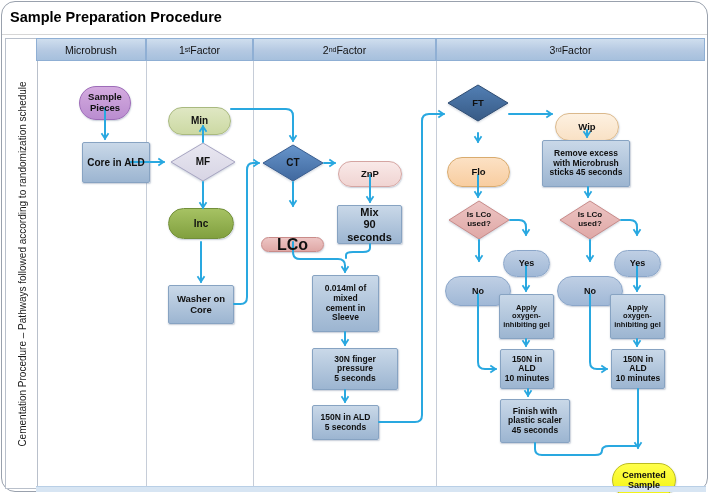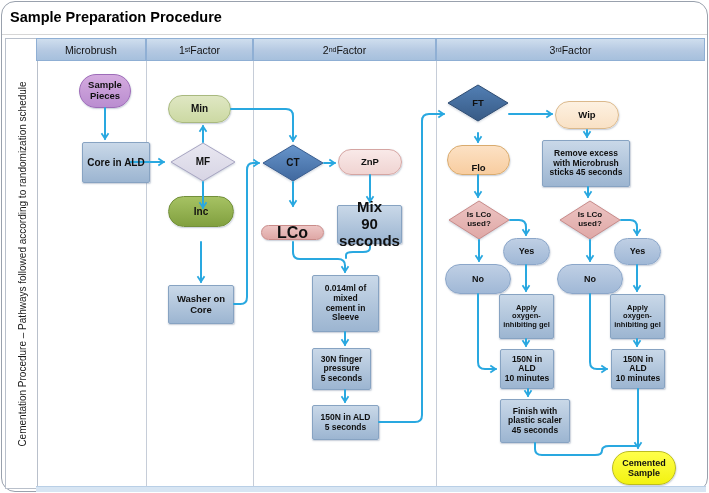--- a/index.html
+++ b/index.html
@@ -8,21 +8,21 @@
   #title-bar{position:absolute;left:0;top:0;width:100%;height:32px;border-bottom:1px solid #d6d6d6;}
   #title-bar .t{position:absolute;left:8px;top:7px;font-size:14.5px;font-weight:bold;color:#000;}
   #sidebar{position:absolute;left:3px;top:36px;width:31px;height:449px;border:1px solid #b9c0cb;background:#fff;}
   #sidebar-text{position:absolute;left:50%;top:50%;transform:translate(-50%,-50%) rotate(-90deg);white-space:nowrap;font-size:10px;color:#1a1a1a;}
   .header-cell{position:absolute;top:36px;height:23px;background:linear-gradient(180deg,#cfdeee 0%,#b5c9e2 55%,#a6c0dd 100%);border:1px solid #8fafd4;box-sizing:border-box;display:flex;align-items:center;justify-content:center;font-size:10.5px;color:#111;}
   .header-cell sup{font-size:7px;line-height:0;}
   .divider{position:absolute;width:1px;background:#c6cdd8;top:59px;height:426px;}
   #bottom-strip{position:absolute;left:34px;top:484px;width:670px;height:5px;background:#d7e5f3;border-top:1px solid #b9cfe6;}
   .node{position:absolute;box-sizing:border-box;display:flex;align-items:center;justify-content:center;text-align:center;font-weight:bold;color:#101010;white-space:pre-line;line-height:1.12;}
   .node.rect{border-radius:2px;box-shadow:0.5px 1px 1.5px rgba(90,110,140,.35);}
-  .node.stadium{box-shadow:0.5px 1px 1.5px rgba(90,110,140,.35);}
+  .node.stadium{box-shadow:0.5px 1px 1.5px rgba(90,110,140,.35);margin-top:12px;}
   .node.diamond{background:transparent!important;border:none!important;box-shadow:none;}
   .node.diamond svg{position:absolute;left:0;top:0;filter:drop-shadow(0.5px 1px 1px rgba(90,110,140,.35));}
   .node .lbl{position:relative;z-index:2;padding:0 2px;}
   #edges{position:absolute;left:0;top:0;pointer-events:none;}
 </style>
 </head>
 <body>
 
 <div id="frame">
   <div id="title-bar">
@@ -79,42 +79,42 @@
           <defs>
             <linearGradient id="g-ct" x1="0" y1="0" x2="0" y2="1">
               <stop offset="0" stop-color="#6795cb"></stop>
               <stop offset="1" stop-color="#40689e"></stop>
             </linearGradient>
           </defs>
           <polygon points="31,1 61,19 31,37 1,19" fill="url(#g-ct)" stroke="#3a5e90" stroke-width="1"></polygon>
         </svg><div class="lbl">CT</div></div>
       <div class="node stadium" style="left: 336px; top: 147px; width: 64px; height: 26px; font-size: 9.5px; background: linear-gradient(rgb(249, 233, 232), rgb(240, 212, 210)); border: 1px solid rgb(213, 165, 162); border-radius: 13px;"><div class="lbl">ZnP</div></div>
       <div class="node stadium" style="left: 259px; top: 223px; width: 63px; height: 15px; font-size: 16px; background: linear-gradient(rgb(237, 197, 196), rgb(223, 168, 166)); border: 1px solid rgb(201, 139, 137); border-radius: 16.5px;"><div class="lbl">LCo</div></div>
-      <div class="node rect" style="left: 335px; top: 203px; width: 65px; height: 39px; font-size: 15px; background: linear-gradient(rgb(201, 216, 232), rgb(156, 181, 209)); border: 1px solid rgb(135, 163, 194);"><div class="lbl">Mix
+      <div class="node rect" style="left: 335px; top: 203px; width: 65px; height: 39px; font-size: 11px; background: linear-gradient(rgb(201, 216, 232), rgb(156, 181, 209)); border: 1px solid rgb(135, 163, 194);"><div class="lbl">Mix
 90 seconds</div></div>
       <div class="node rect" style="left: 310px; top: 273px; width: 67px; height: 57px; font-size: 8.5px; background: linear-gradient(rgb(201, 216, 232), rgb(156, 181, 209)); border: 1px solid rgb(135, 163, 194);"><div class="lbl">0.014ml of
 mixed
 cement in
 Sleeve</div></div>
-      <div class="node rect" style="left: 310px; top: 346px; width: 59px; height: 42px; font-size: 8.5px; background: linear-gradient(rgb(201, 216, 232), rgb(156, 181, 209)); border: 1px solid rgb(135, 163, 194);"><div class="lbl">30N finger
+      <div class="node rect" style="left: 310px; top: 346px; width: 86px; height: 42px; font-size: 8.5px; background: linear-gradient(rgb(201, 216, 232), rgb(156, 181, 209)); border: 1px solid rgb(135, 163, 194);"><div class="lbl">30N finger
 pressure
 5 seconds</div></div>
       <div class="node rect" style="left: 310px; top: 403px; width: 67px; height: 35px; font-size: 8.5px; background: linear-gradient(rgb(201, 216, 232), rgb(156, 181, 209)); border: 1px solid rgb(135, 163, 194);"><div class="lbl">150N in ALD
 5 seconds</div></div>
       <div class="node diamond" style="left: 445px; top: 82px; width: 62px; height: 38px; font-size: 9.5px; text-align: center;"><svg width="62" height="38">
           <defs>
             <linearGradient id="g-ft" x1="0" y1="0" x2="0" y2="1">
               <stop offset="0" stop-color="#527fb4"></stop>
               <stop offset="1" stop-color="#375a85"></stop>
             </linearGradient>
           </defs>
           <polygon points="31,1 61,19 31,37 1,19" fill="url(#g-ft)" stroke="#2f4d73" stroke-width="1"></polygon>
         </svg><div class="lbl">FT</div></div>
       <div class="node stadium" style="left: 553px; top: 99px; width: 64px; height: 28px; font-size: 9.5px; background: linear-gradient(rgb(253, 241, 225), rgb(249, 225, 197)); border: 1px solid rgb(219, 185, 140); border-radius: 14px;"><div class="lbl">Wip</div></div>
-      <div class="node stadium" style="left: 445px; top: 143px; width: 63px; height: 30px; font-size: 9.5px; background: linear-gradient(rgb(252, 225, 196), rgb(248, 205, 160)); border: 1px solid rgb(217, 171, 110); border-radius: 15px; align-items: flex-end;"><div class="lbl">Flo</div></div>
+      <div class="node stadium" style="left: 445px; top: 143px; width: 63px; height: 30px; font-size: 9.5px; background: linear-gradient(rgb(252, 225, 196), rgb(248, 205, 160)); border: 1px solid rgb(217, 171, 110); border-radius: 15px;"><div class="lbl">Flo</div></div>
       <div class="node rect" style="left: 540px; top: 138px; width: 88px; height: 47px; font-size: 8.5px; background: linear-gradient(rgb(201, 216, 232), rgb(156, 181, 209)); border: 1px solid rgb(135, 163, 194);"><div class="lbl">Remove excess
 with Microbrush
 sticks 45 seconds</div></div>
       <div class="node diamond" style="left: 446px; top: 198px; width: 62px; height: 40px; font-size: 8px;"><svg width="62" height="40">
           <defs>
             <linearGradient id="g-is-lco-used-1" x1="0" y1="0" x2="0" y2="1">
               <stop offset="0" stop-color="#edc5c4"></stop>
               <stop offset="1" stop-color="#dfa8a6"></stop>
             </linearGradient>
           </defs>

